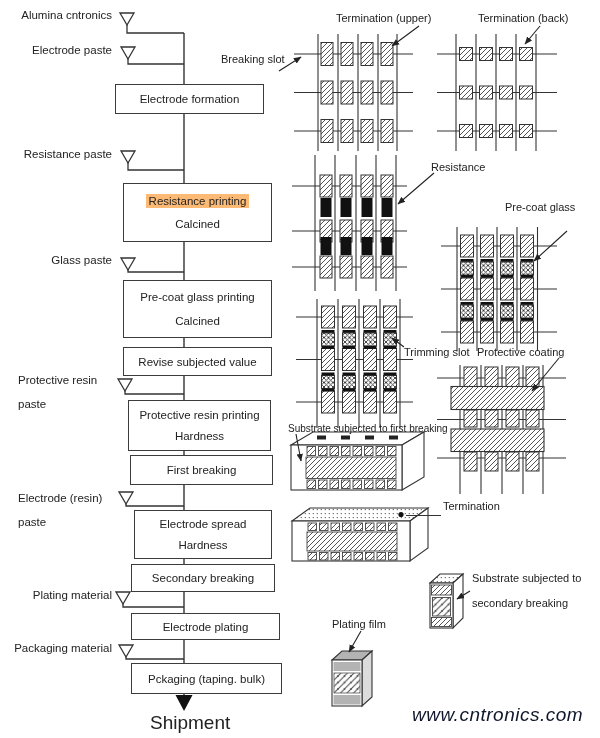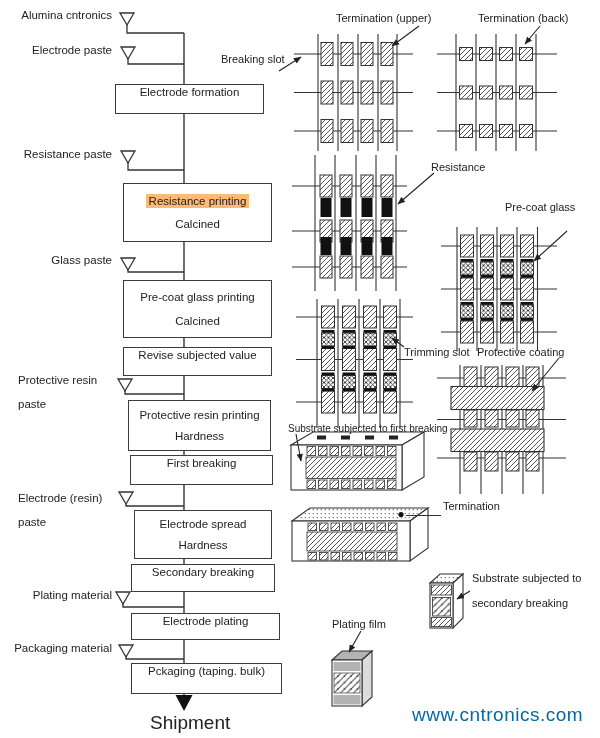--- a/index.html
+++ b/index.html
@@ -1,29 +1,29 @@
 <!DOCTYPE html>
 <html><head>
 <meta charset="utf-8">
 <style>
   html,body{margin:0;padding:0;background:#fff;}
   body{width:600px;height:738px;position:relative;font-family:"Liberation Sans",sans-serif;color:#222;}
   .stage{position:absolute;left:0;top:0;width:600px;height:738px;background:#fff;overflow:hidden;}
   svg.lines{position:absolute;left:0;top:0;}
   .box{position:absolute;border:1.4px solid #3c3c3c;background:#fff;display:flex;flex-direction:column;
-       align-items:center;font-size:11.5px;text-align:center;line-height:14px;}
+       align-items:center;justify-content:center;font-size:11.5px;text-align:center;line-height:14px;}
   .box.two{justify-content:space-evenly;}
   .hl{background:#fdba74;padding:0 3px;}
   .ilabel{position:absolute;left:0;width:112px;text-align:right;font-size:11.5px;white-space:nowrap;}
   .ilabel.wrap{white-space:normal;text-align:left;line-height:24px;}
   .alabel{position:absolute;font-size:11px;white-space:nowrap;}
   .alabel.small{font-size:10px;}
   .alabel.two{line-height:25px;}
   .terminal{position:absolute;font-size:19px;}
-  .wm{position:absolute;font-size:19px;letter-spacing:.5px;color:#0369a1;white-space:nowrap;}
+  .wm{position:absolute;font-size:19px;letter-spacing:.5px;color:#0f172a;white-space:nowrap;font-style:italic;}
 </style>
 </head>
 <body>
 
 <div class="stage">
 
 <svg class="lines" width="600" height="738" viewBox="0 0 600 738">
   <defs>
     <pattern id="hatch" width="5" height="5" patternUnits="userSpaceOnUse">
       <rect width="5" height="5" fill="#fff"></rect>

